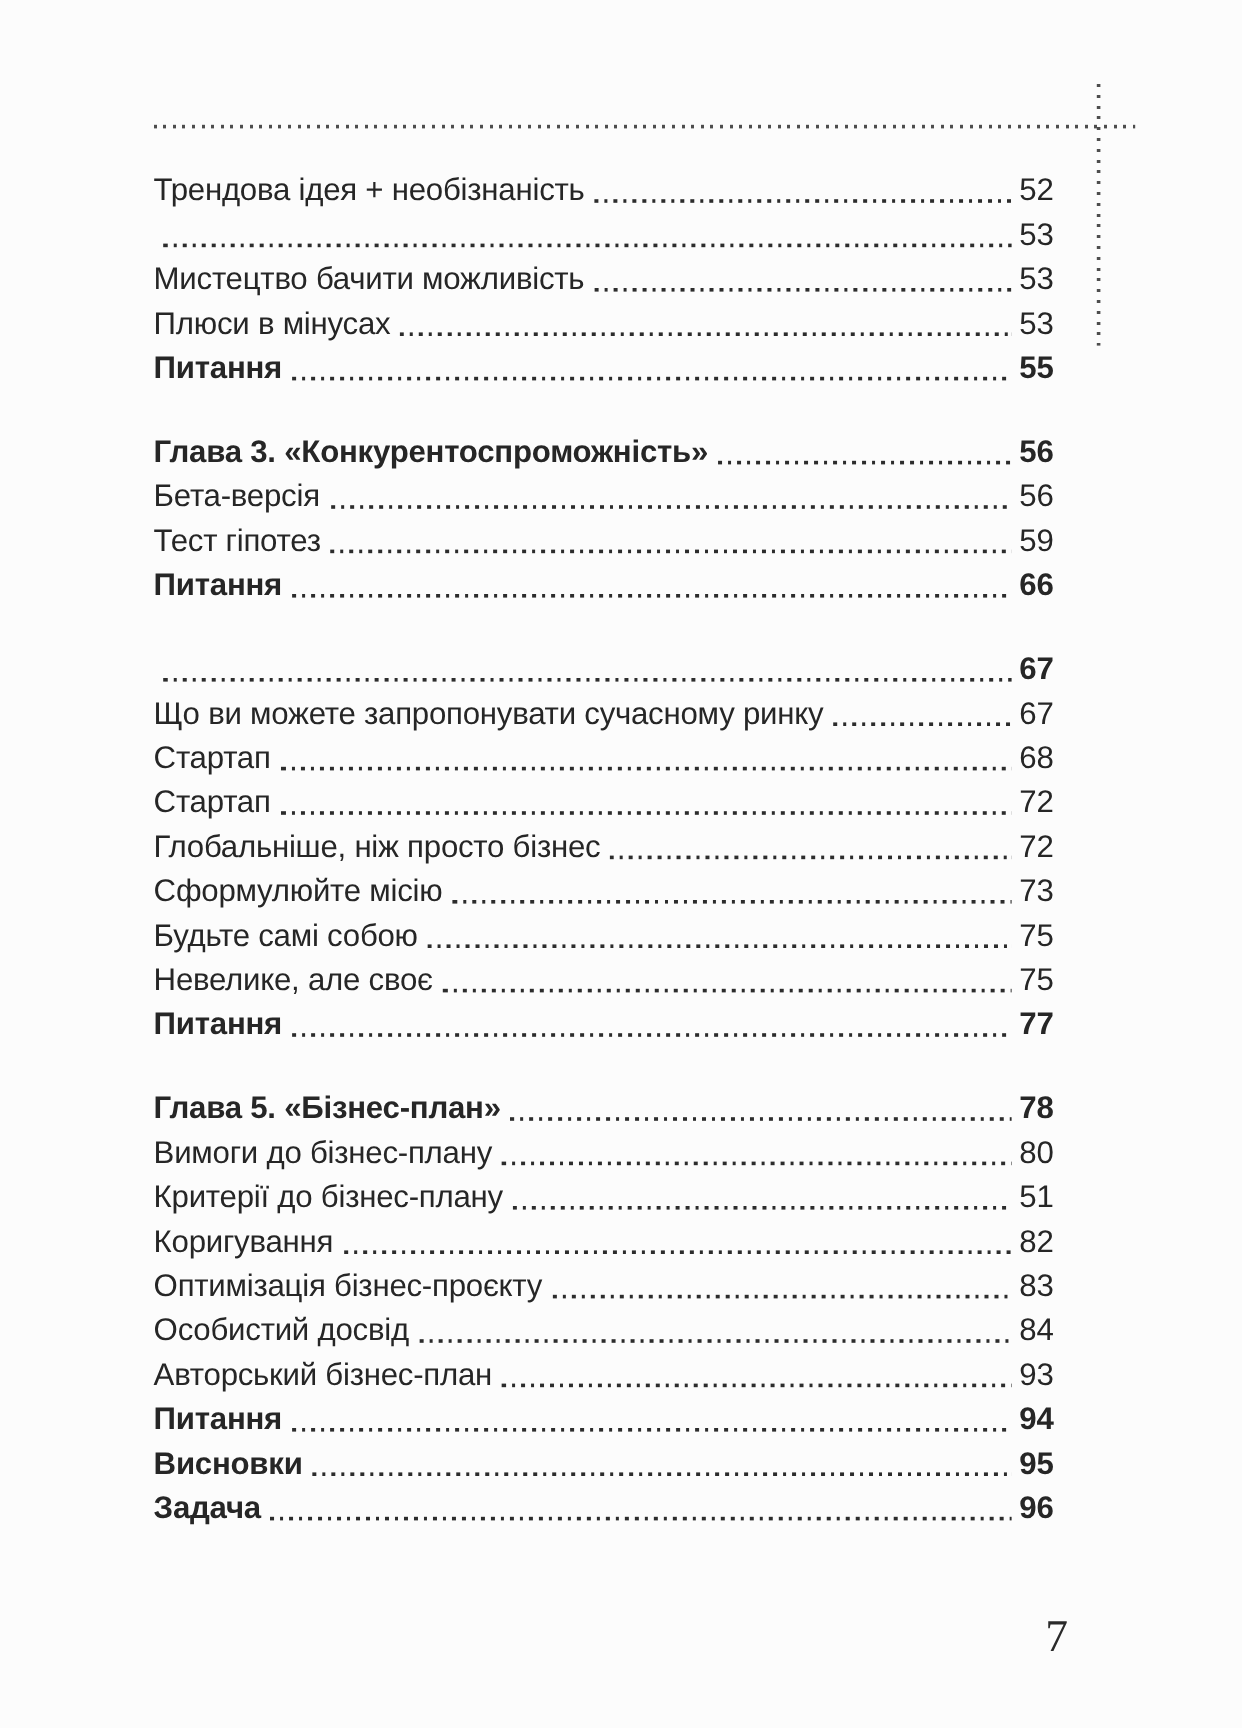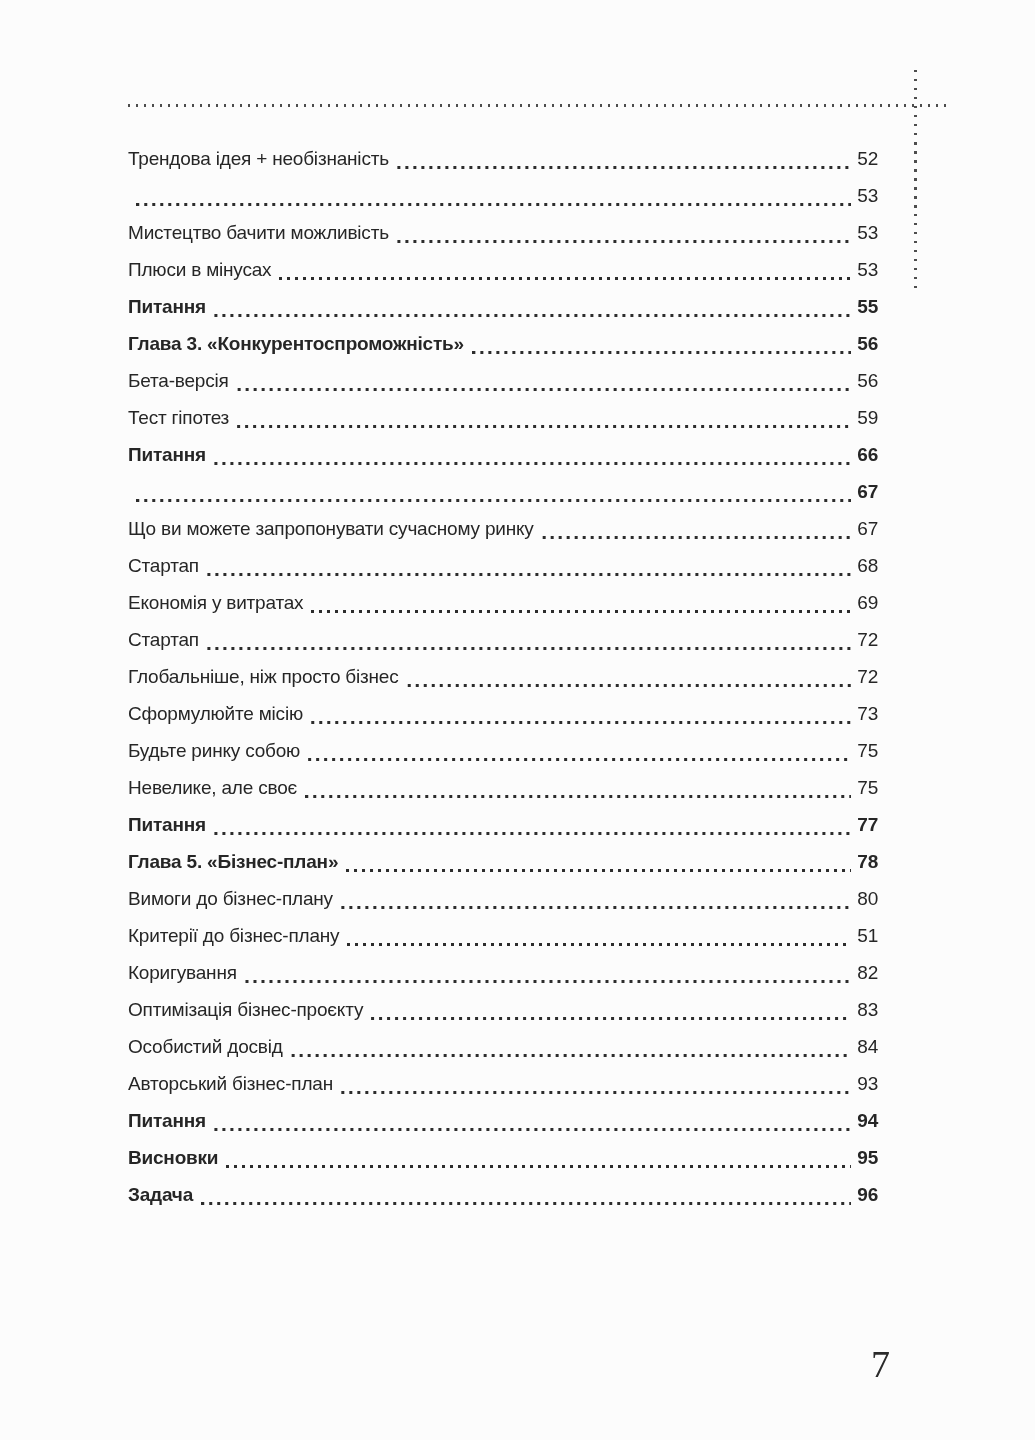--- a/index.html
+++ b/index.html
@@ -33,26 +33,27 @@
     background-image: repeating-linear-gradient(to bottom, #4d4d4d 0 2.5px, transparent 2.5px 9px);
   }
   
   .toc {
     position: absolute;
     left: 128px;
     top: 140px;
     width: 750px;
   }
   .toc-section + .toc-section {
+    margin-top: 33px;
   }
   .toc-row {
     display: flex;
     align-items: flex-end;
     height: 37px;
-    font-size: 19px;
+    font-size: 26px;
     line-height: 37px;
     letter-spacing: -0.2px;
     white-space: nowrap;
     justify-content: space-between;
   }
   .toc-row.bold {
     font-weight: 700;
   }
   .toc-label {
     flex: 0 0 auto;
@@ -145,41 +146,36 @@
     <span class="toc-label">Що ви можете запропонувати сучасному ринку</span>
     <span class="toc-dots"></span>
     <span class="toc-page">67</span>
   </div>
         <div class="toc-row">
     <span class="toc-label">Стартап</span>
     <span class="toc-dots"></span>
     <span class="toc-page">68</span>
   </div>
         <div class="toc-row">
-    <span class="toc-label">Економія у витратах</span>
-    <span class="toc-dots"></span>
-    <span class="toc-page">69</span>
-  </div>
-        <div class="toc-row">
     <span class="toc-label">Стартап</span>
     <span class="toc-dots"></span>
     <span class="toc-page">72</span>
   </div>
         <div class="toc-row">
     <span class="toc-label">Глобальніше, ніж просто бізнес</span>
     <span class="toc-dots"></span>
     <span class="toc-page">72</span>
   </div>
         <div class="toc-row">
     <span class="toc-label">Сформулюйте місію</span>
     <span class="toc-dots"></span>
     <span class="toc-page">73</span>
   </div>
         <div class="toc-row">
-    <span class="toc-label">Будьте ринку собою</span>
+    <span class="toc-label">Будьте самі собою</span>
     <span class="toc-dots"></span>
     <span class="toc-page">75</span>
   </div>
         <div class="toc-row">
     <span class="toc-label">Невелике, але своє</span>
     <span class="toc-dots"></span>
     <span class="toc-page">75</span>
   </div>
         <div class="toc-row bold">
     <span class="toc-label">Питання</span>

